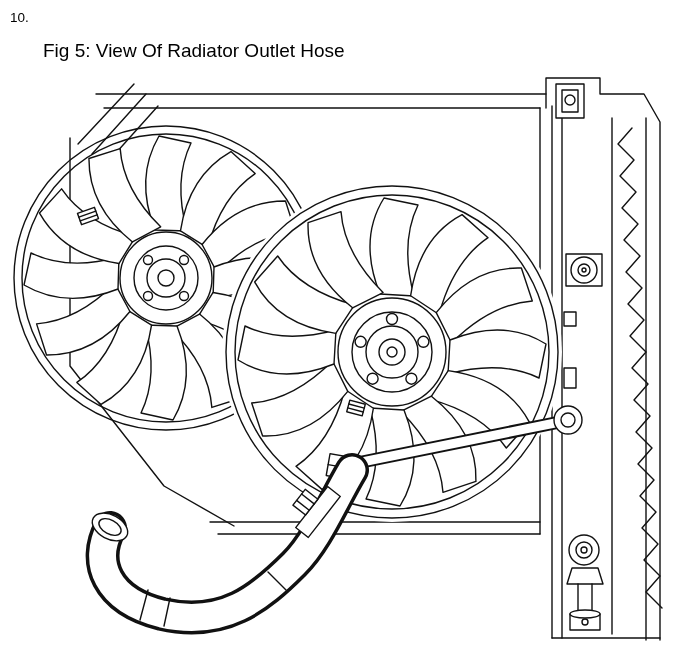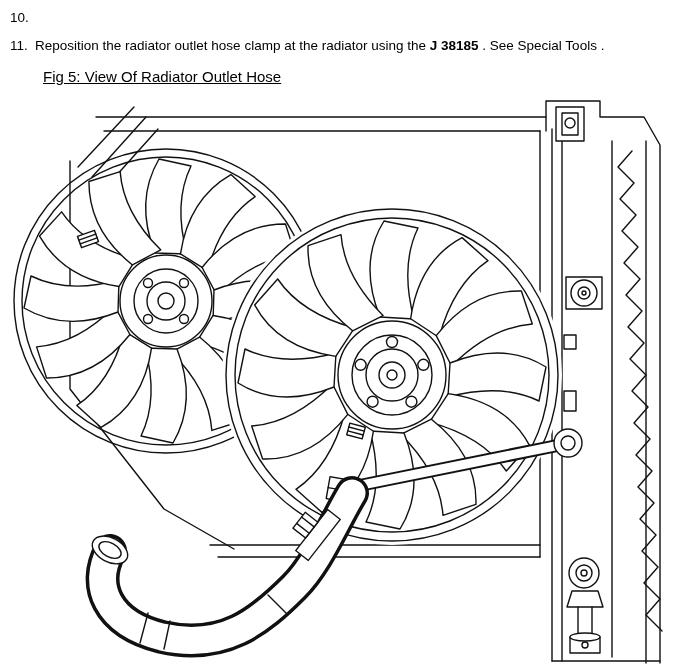--- a/index.html
+++ b/index.html
@@ -5,36 +5,32 @@
   html,body{margin:0;padding:0;background:#fff;}
   .page{
     width:697px;height:666px;background:#ffffff;color:#000;
     font-family:"Liberation Sans", sans-serif;
     position:relative;overflow:hidden;
   }
   .steps{padding:9px 14px 0 10px;}
   .step{display:flex;align-items:flex-start;margin:0 0 10px 0;font-size:13.5px;line-height:1.35;}
   .step .num{width:25px;flex:0 0 auto;}
   .step .txt b{font-weight:bold;}
-  .caption{margin:13px 0 0 33px;font-size:15px;text-decoration:underline;}
+  .caption{margin:13px 0 0 33px;font-size:19px;}
   .figure{margin-top:4px;}
   .figure svg{display:block;}
 </style>
 </head>
 <body>
 
 <div class="page">
 
   <div class="steps">
     <div class="step">
       <span class="num">10.</span>
-    </div>
-    <div class="step">
-      <span class="num">11.</span>
-      <span class="txt"><span>Reposition the radiator outlet hose clamp at the radiator using the </span><b>J 38185</b><span> . See Special Tools .</span></span>
     </div>
     <div class="caption">Fig 5: View Of Radiator Outlet Hose</div>
   </div>
 
   <div class="figure">
     <svg width="697" height="576" viewBox="0 0 697 576" role="img" aria-label="Line drawing of dual engine cooling fans mounted to a radiator with the radiator outlet hose and clamp at the lower left">
       <defs>
         <path id="bladeL" d="M-11,-48 C-26,-86 -21,-118 -7,-142 L25,-135 C11,-106 13,-76 21,-47 Z"></path>
         <path id="bladeR" d="M-12,-58 C-28,-98 -23,-130 -8,-154 L26,-147 C12,-118 14,-86 22,-56 Z"></path>
       </defs>

